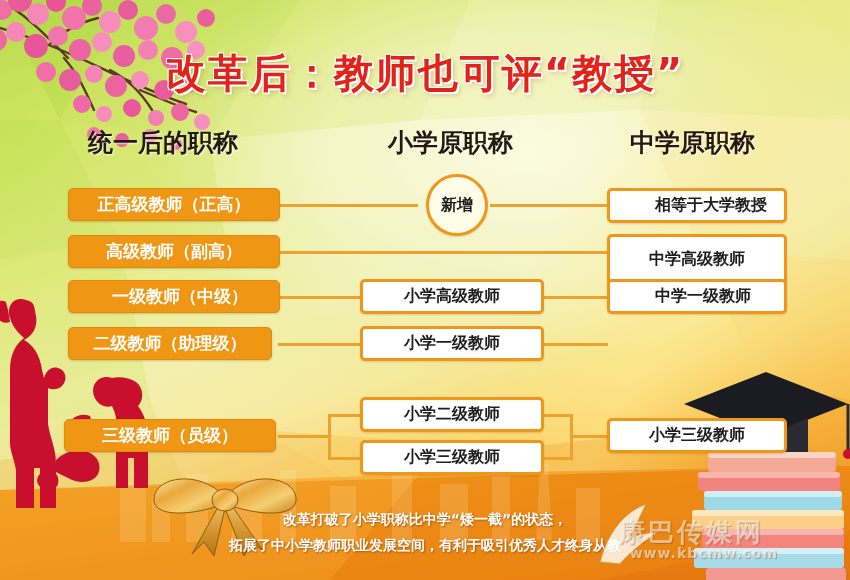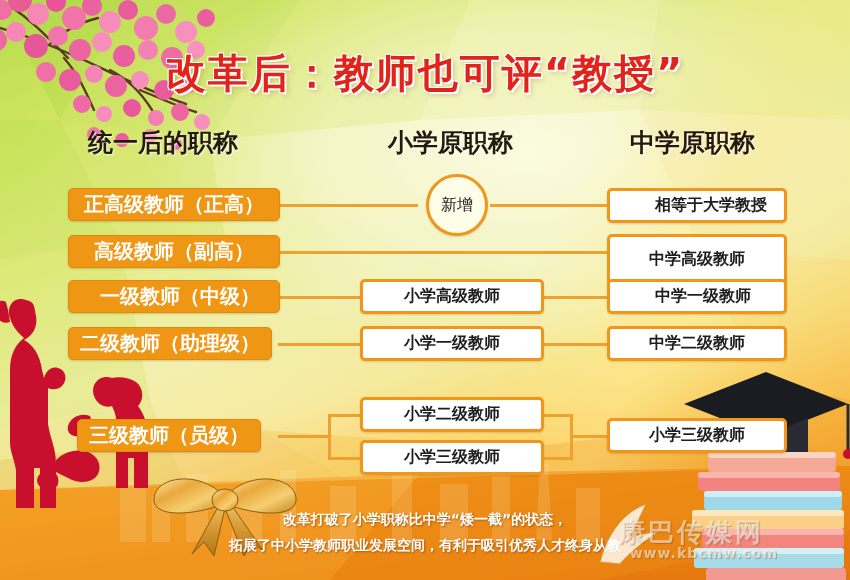--- a/index.html
+++ b/index.html
@@ -61,36 +61,36 @@
   .box {
     position:absolute;
     display:flex; align-items:center; justify-content:center;
     font-weight:bold; white-space:nowrap;
     border-radius:5px;
   }
   .box.left {
     background:#ef9715;
     border:1px solid #e08a0c;
     color:#ffffff;
-    font-size:20px;
+    font-size:17px;
     box-shadow:0 1px 2px rgba(120,70,0,.25);
   }
   .box.white {
     background:#ffffff;
     border:3px solid #f0961a;
     color:#1d1d1d;
     font-size:16px;
     box-shadow:0 1px 2px rgba(120,70,0,.2);
   }
   .circle {
     position:absolute;
     display:flex; align-items:center; justify-content:center;
     width:62px; height:62px; border-radius:50%;
     background:#fefde8; border:3px solid #f0961a;
-    color:#1d1d1d; font-size:16px; font-weight:normal;
+    color:#1d1d1d; font-size:16px; font-weight:bold;
     box-shadow:0 1px 2px rgba(120,70,0,.2);
   }
 
   
   .conn { position:absolute; background:#eda12e; pointer-events:none; }
   .conn.h { height:3px; }
   .conn.v { width:3px; }
 
   
   .foot-line {
@@ -303,21 +303,21 @@
   </div>
   <div class="box left" style="left:68px; top:235px; width:212px; height:33px;">
     <span>高级教师（副高）</span>
   </div>
   <div class="box left" style="left:68px; top:280px; width:212px; height:33px;padding-left:12px;">
     <span>一级教师（中级）</span>
   </div>
   <div class="box left" style="left:68px; top:327px; width:204px; height:33px;">
     <span>二级教师（助理级）</span>
   </div>
-  <div class="box left" style="left:77px; top:419px; width:184px; height:33px;">
+  <div class="box left" style="left:64px; top:419px; width:212px; height:33px;">
     <span>三级教师（员级）</span>
   </div>
 
   <div class="circle" style="left:426px; top:174px;">
     <span>新增</span>
   </div>
   <div class="box white" style="left:360px; top:279px; width:184px; height:35px;">
     <span>小学高级教师</span>
   </div>
   <div class="box white" style="left:360px; top:326px; width:184px; height:35px;">
@@ -332,23 +332,20 @@
 
   <div class="box white" style="left:607px; top:188px; width:180px; height:35px;padding-left:28px;">
     <span>相等于大学教授</span>
   </div>
   <div class="box white" style="left:607px; top:234px; width:180px; height:51px;">
     <span>中学高级教师</span>
   </div>
   <div class="box white" style="left:607px; top:279px; width:180px; height:35px;padding-left:12px;">
     <span>中学一级教师</span>
   </div>
-  <div class="box white" style="left:607px; top:326px; width:180px; height:35px;">
-    <span>中学二级教师</span>
-  </div>
   <div class="box white" style="left:607px; top:418px; width:180px; height:35px;">
     <span>小学三级教师</span>
   </div>
 
   <div class="foot-line" id="foot-0">改革打破了小学职称比中学“矮一截”的状态，</div>
   <div class="foot-line" id="foot-1">拓展了中小学教师职业发展空间，有利于吸引优秀人才终身从教</div>
 
   <svg class="wm" id="wm-logo" viewBox="0 0 72 72">
     <path d="M10 64 C18 34 34 14 56 6 C50 20 44 30 40 40 C52 36 62 34 68 34 C56 42 42 52 30 66 Z" fill="rgba(255,255,255,0.80)" stroke="rgba(200,140,40,0.55)" stroke-width="1.5"></path>
   </svg>

